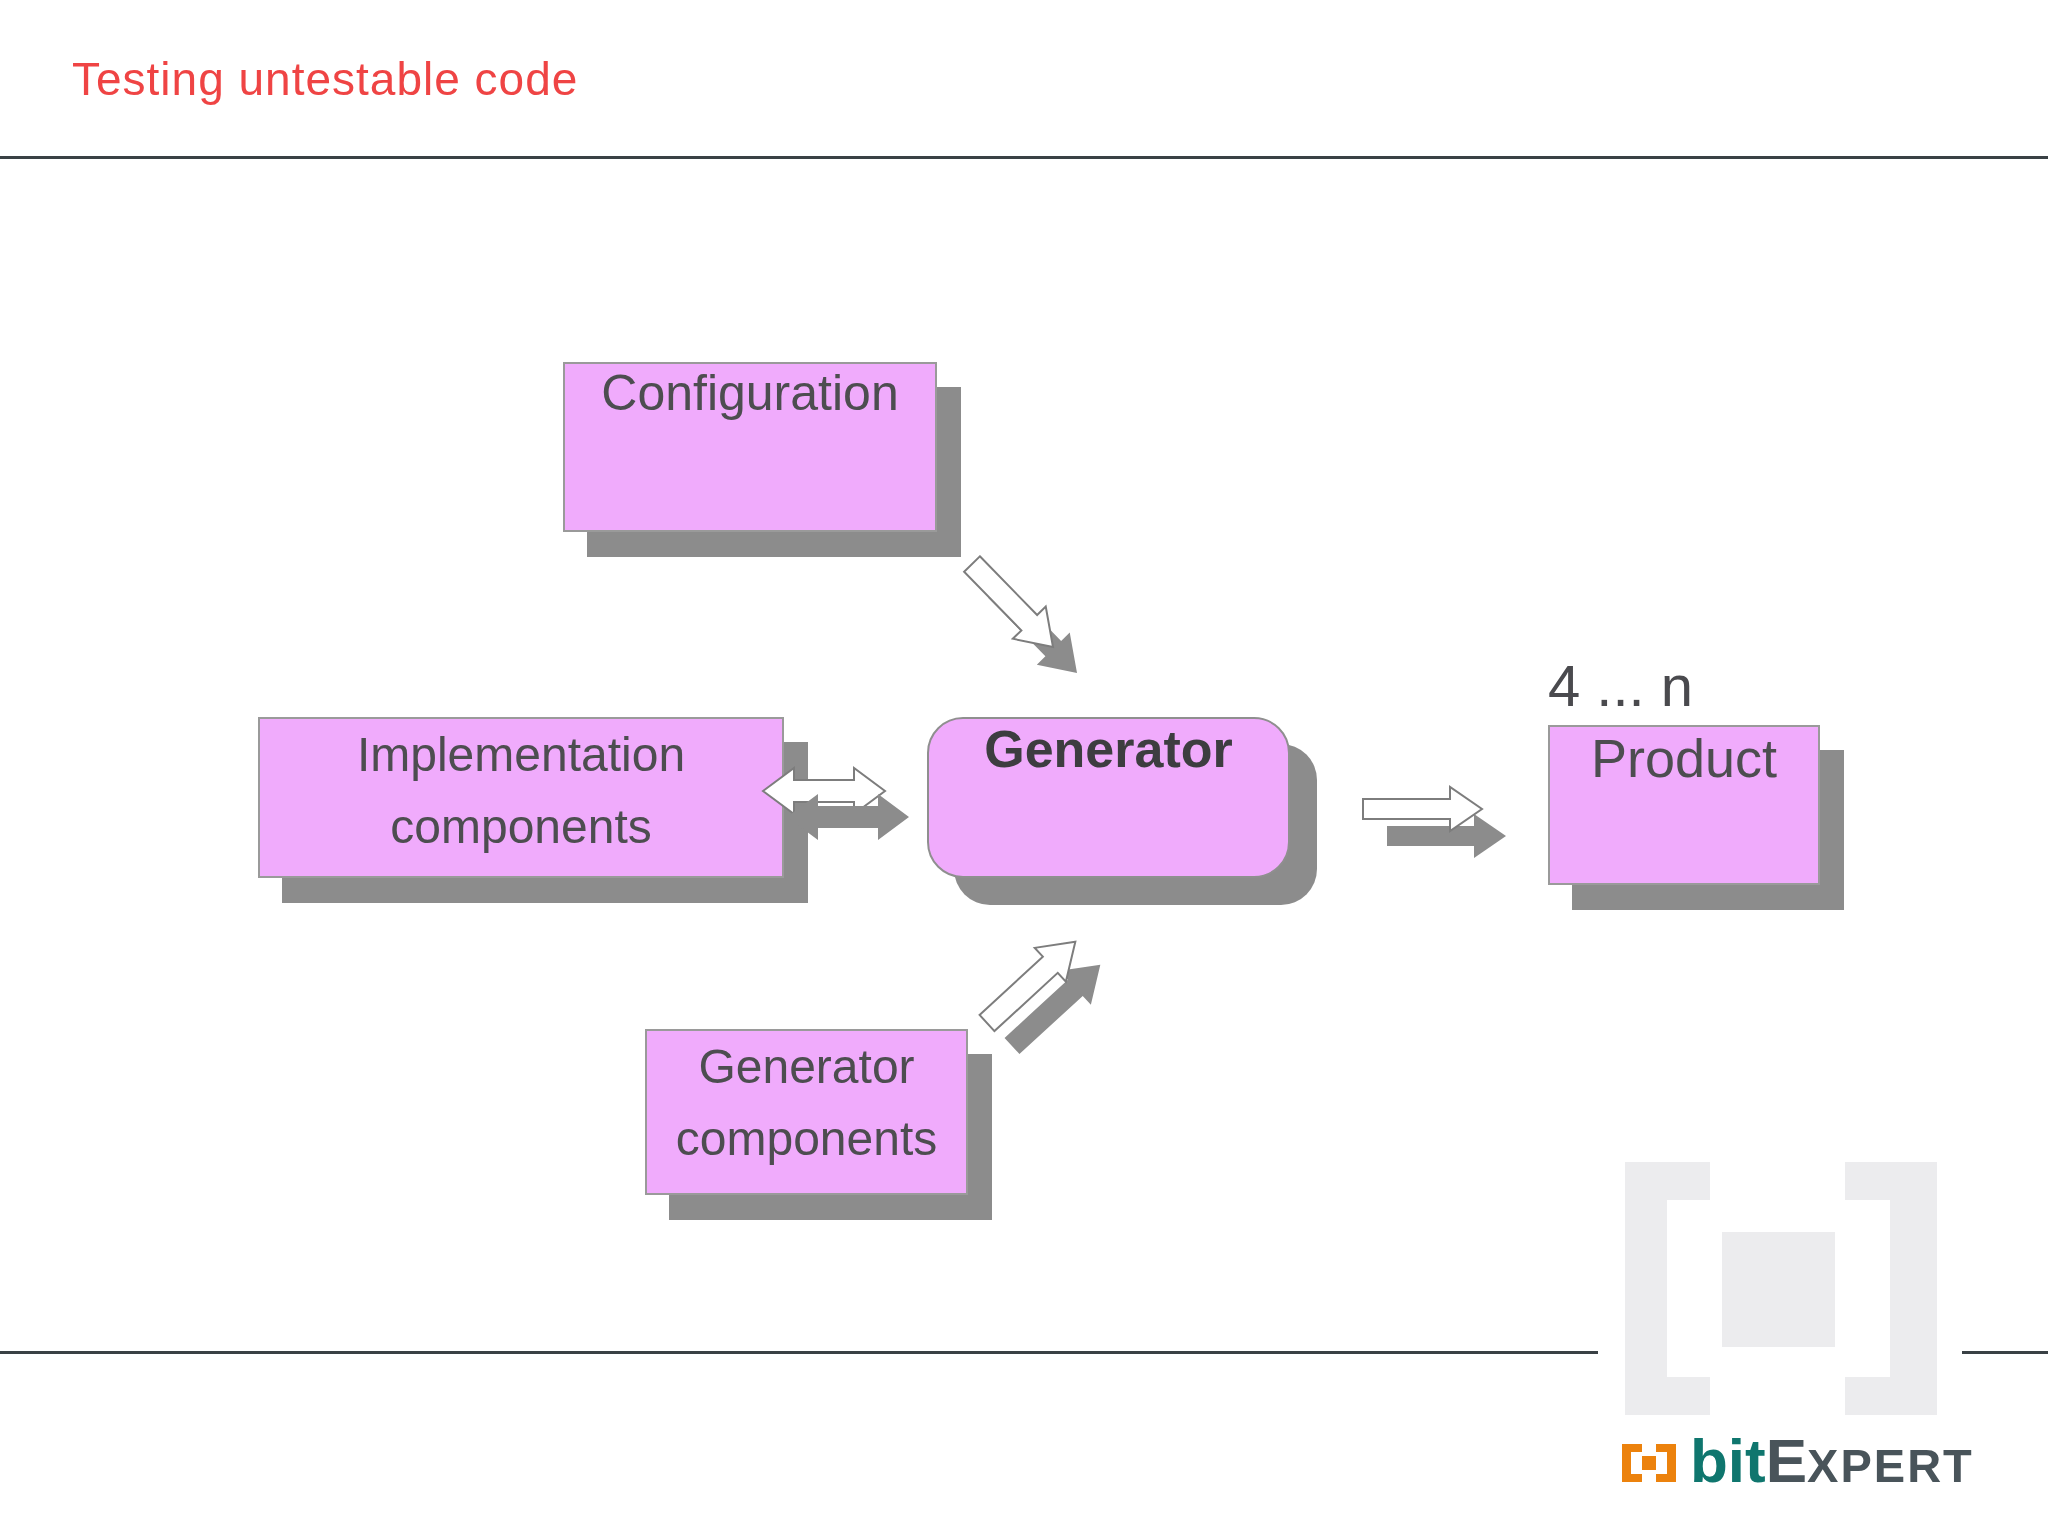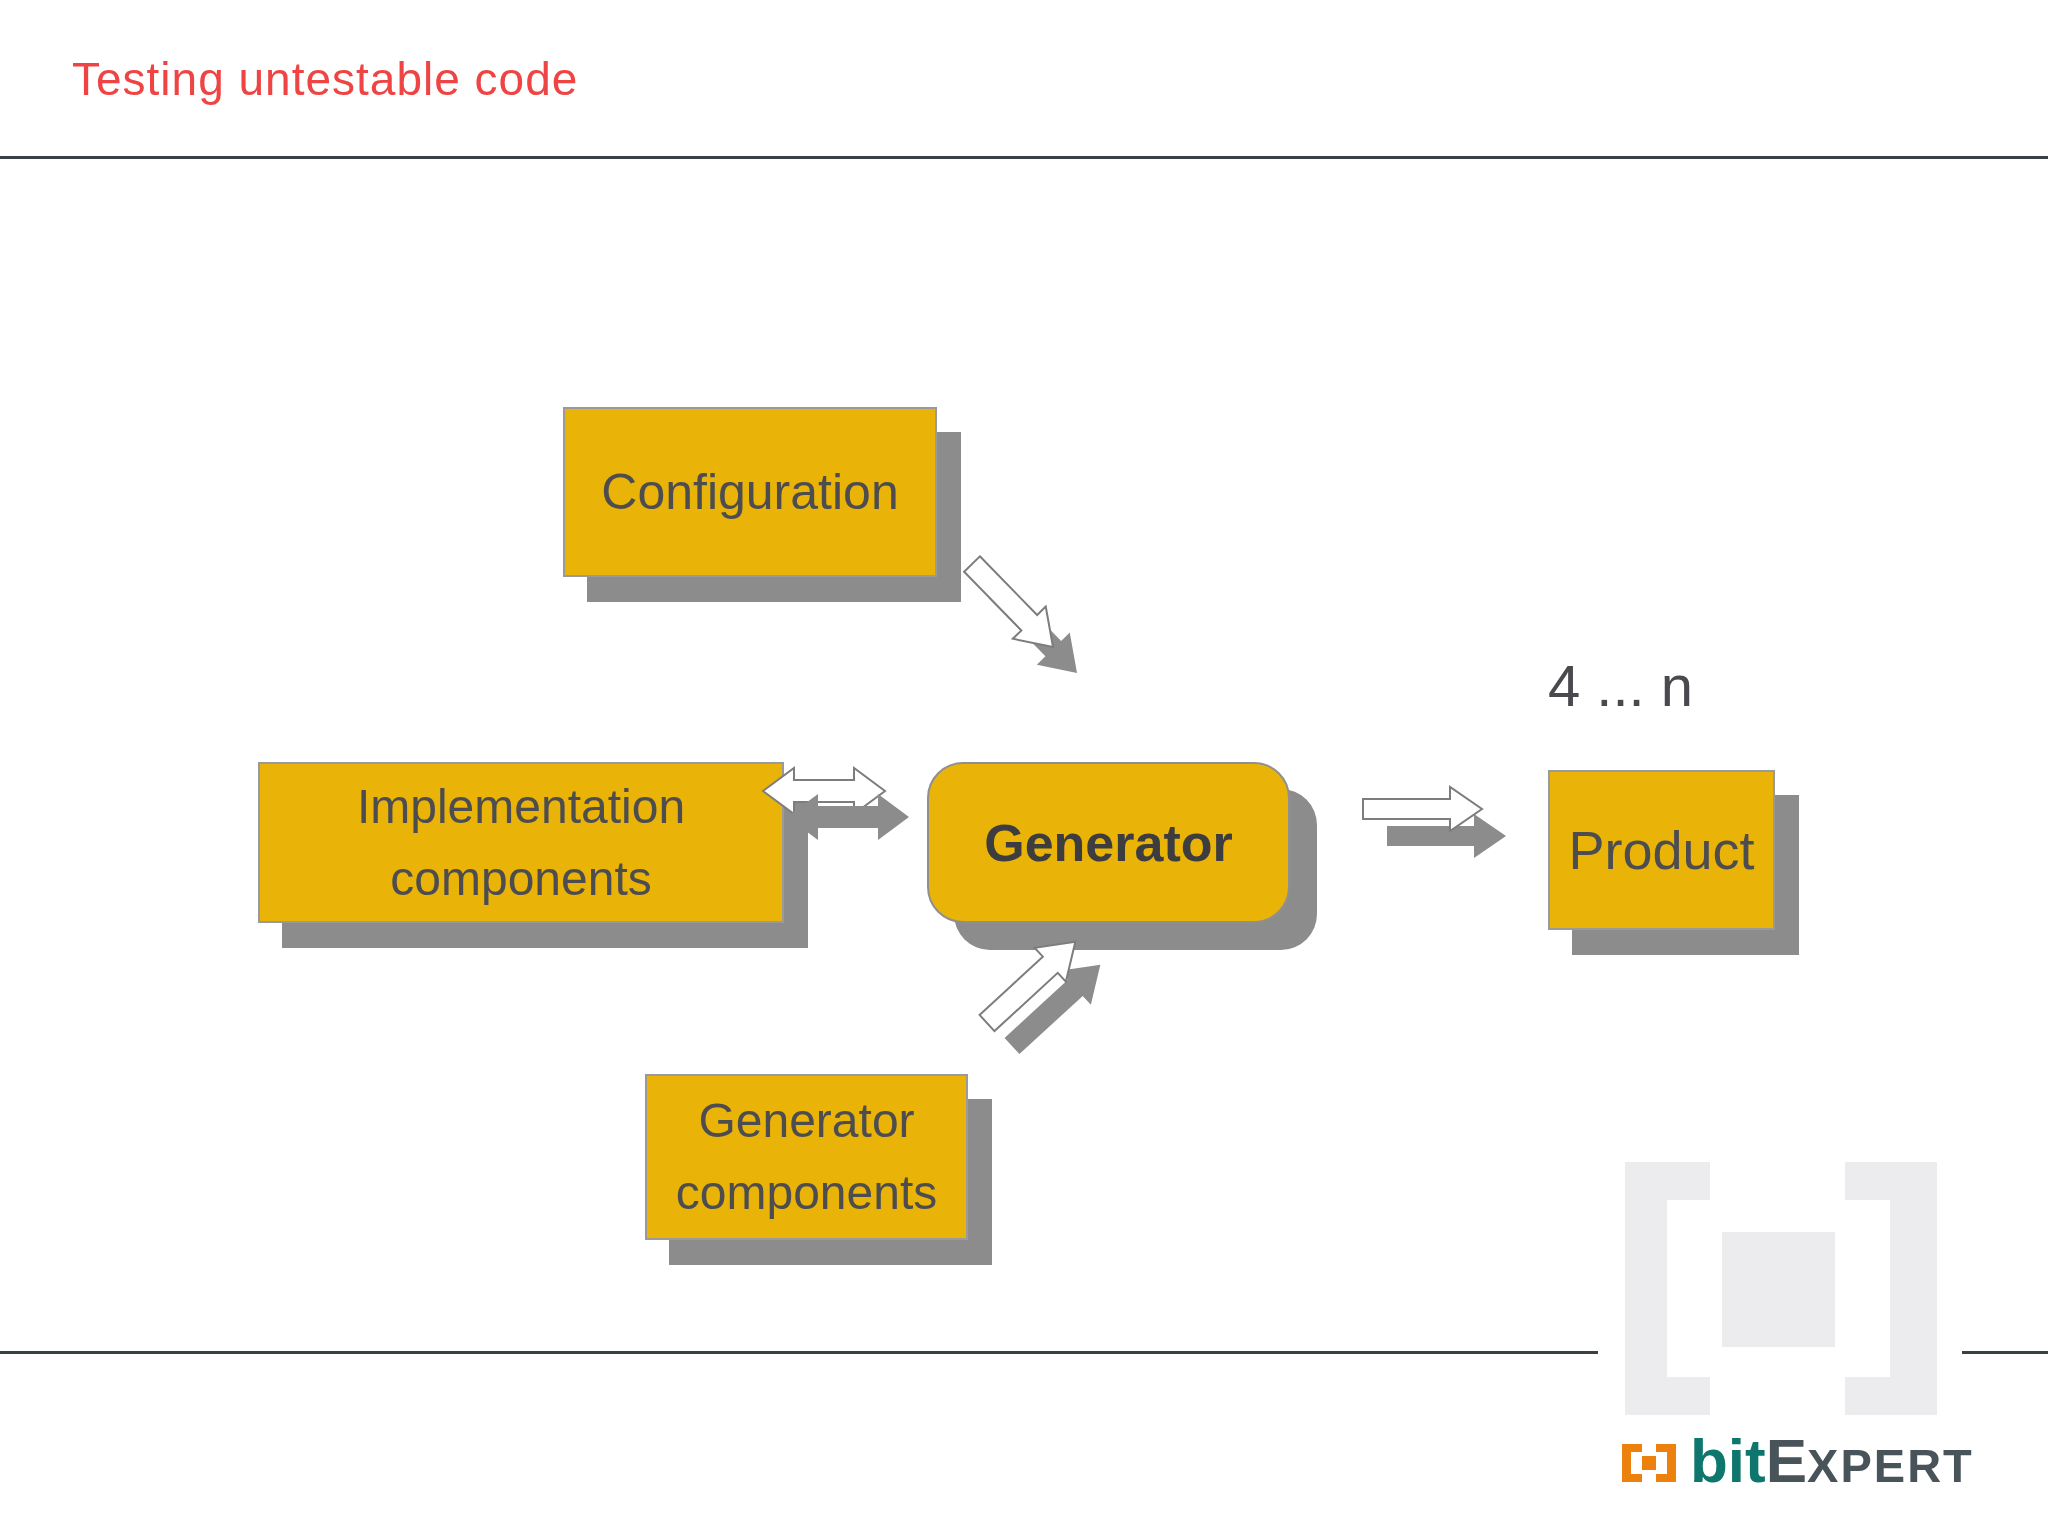--- a/index.html
+++ b/index.html
@@ -17,34 +17,34 @@
   .rule-bottom{top:1351px;}
 
   .slide-title{
     position:absolute;left:106px;top:150px;
     font-size:76px;color:#ec820d;letter-spacing:2px;line-height:1.2;
   }
 
   
   .node{
     position:absolute;box-sizing:border-box;
-    background:#eab308;border:2px solid #9a9a9a;
+    background:#f0abfc;border:2px solid #9a9a9a;
     box-shadow:24px 25px 0 0 #8c8c8c;
-    display:flex;flex-direction:column;align-items:center;justify-content:center;
-    text-align:center;color:#4d4d50;z-index:2;margin-top:45px;
+    display:flex;flex-direction:column;align-items:center;justify-content:flex-start;
+    text-align:center;color:#4d4d50;z-index:2;
   }
   .node-configuration{left:563px;top:362px;width:374px;height:170px;font-size:50px;}
   .node-implementation{left:258px;top:717px;width:526px;height:161px;font-size:48px;line-height:72px;}
   .node-generator{
     left:927px;top:717px;width:363px;height:161px;
     border-radius:36px;font-size:52px;font-weight:700;color:#3d3d40;
     border-color:#8f8f8f;box-shadow:27px 27px 0 0 #8c8c8c;
   }
   .node-generator-application{left:645px;top:1029px;width:323px;height:166px;font-size:48px;line-height:72px;}
-  .node-product{left:1548px;top:725px;width:227px;height:160px;font-size:54px;}
+  .node-product{left:1548px;top:725px;width:272px;height:160px;font-size:54px;}
 
   .multiplicity{
     position:absolute;left:1548px;top:652px;font-size:58px;color:#4a4a4e;z-index:2;
   }
 
   .arrow-svg{position:absolute;z-index:2;}
   .arrow-shadow{fill:#8c8c8c;stroke:none;}
   .arrow-face{fill:#ffffff;stroke:#7d7d7d;stroke-width:2px;}
 
   

